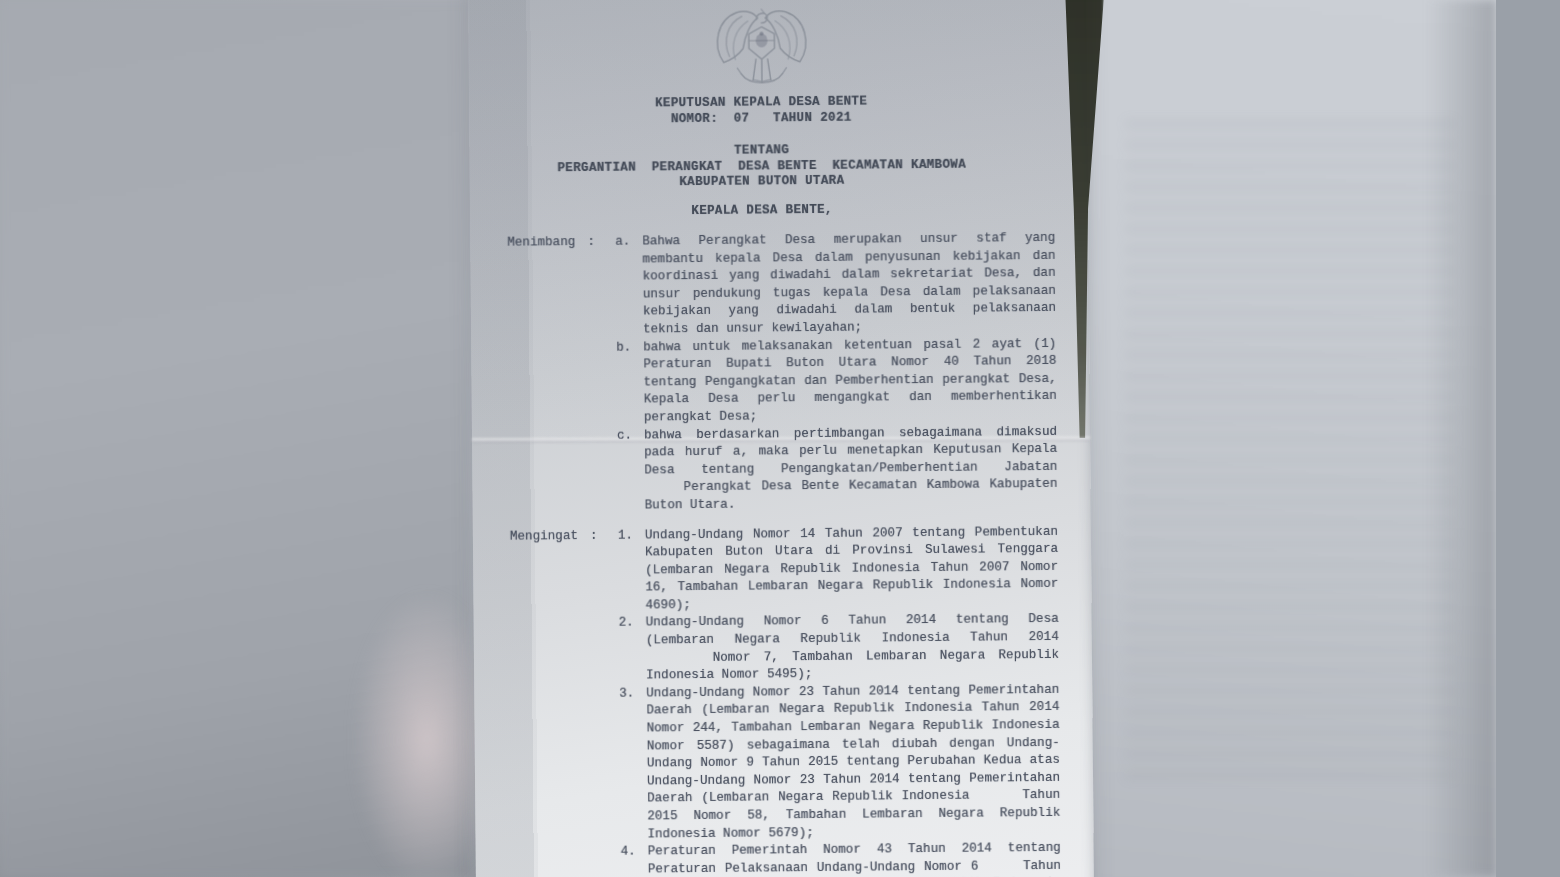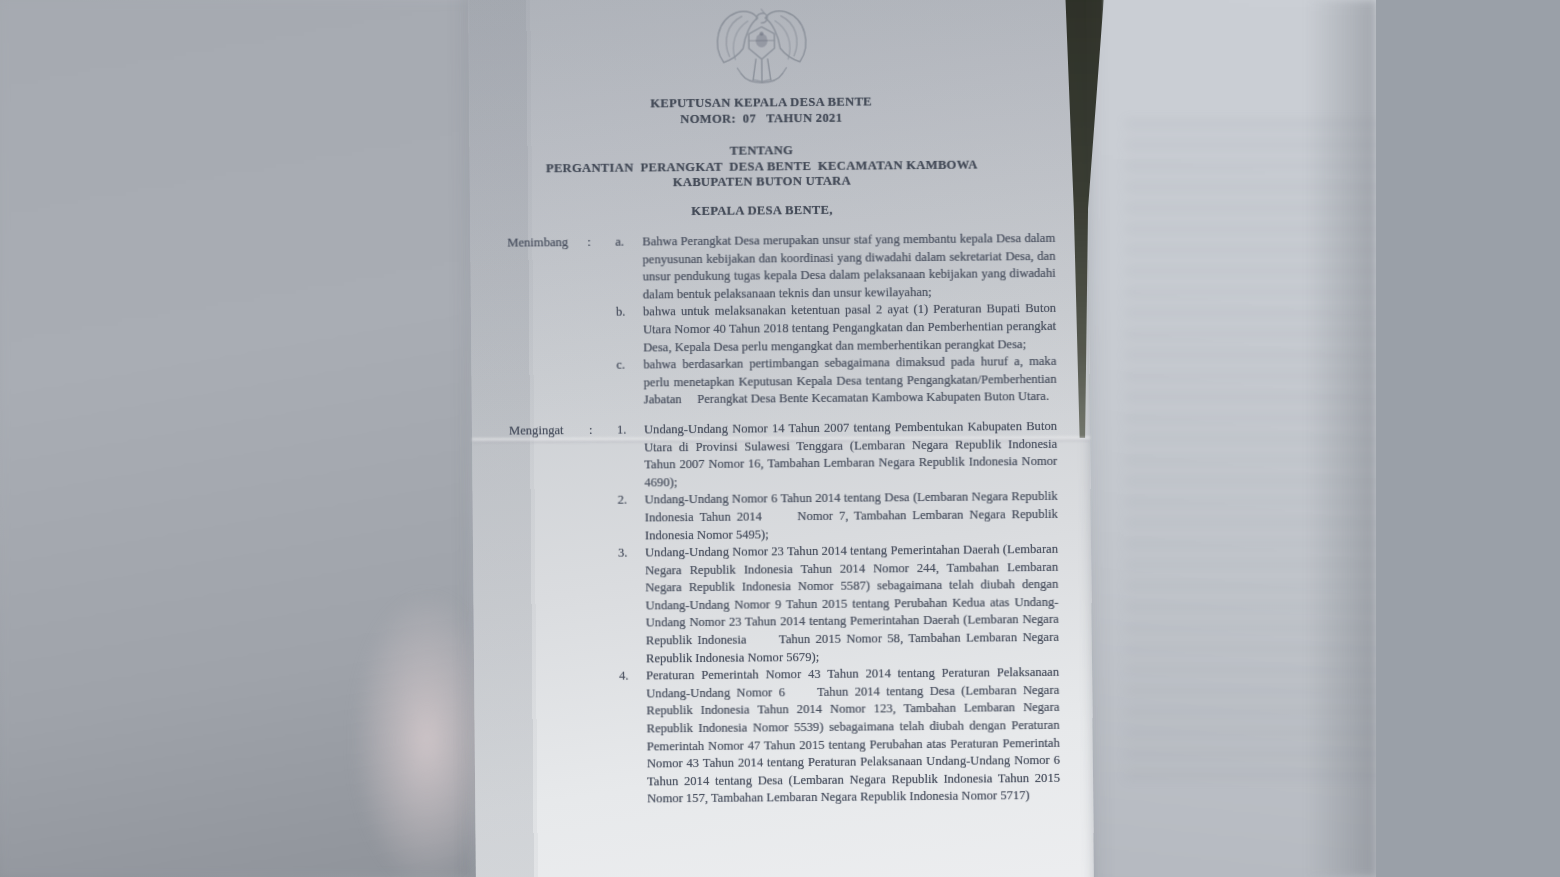--- a/index.html
+++ b/index.html
@@ -1,21 +1,21 @@
 <!DOCTYPE html>
 <html><head>
 <meta charset="utf-8">
 <style>
   html,body{margin:0;padding:0;background:#9aa0a8;}
   .photo{
-    position:relative; width:1376px; height:877px; overflow:hidden;
+    position:relative; width:1496px; height:877px; overflow:hidden;
     background:
       linear-gradient(to bottom, rgba(255,255,255,0) 55%, rgba(70,75,82,.16) 92%, rgba(60,64,70,.22) 100%),
       linear-gradient(104deg,#a5a9b0 0%,#abafb6 26%,#b7bbc2 48%,#c3c7cd 66%,#c9cdd3 80%,#b4b8bf 100%);
-    font-family:Liberation Serif, serif;
+    font-family:Liberation Mono, monospace;
   }
   
   .bg-left{position:absolute;left:0;top:0;width:470px;height:877px;
     background:linear-gradient(170deg,#a6aab1 0%,#a9adb4 40%,#9fa3aa 75%,#8f939a 100%);
     filter:blur(4px);}
   .blob-pink{position:absolute;left:352px;top:590px;width:150px;height:300px;border-radius:50%;
     background:radial-gradient(ellipse at center, rgba(208,198,201,.95) 0%, rgba(208,198,201,0) 70%);
     filter:blur(7px);}
   .bg-right-page{position:absolute;left:1092px;top:-12px;width:440px;height:901px;
     background:linear-gradient(186deg,#cbcfd5 0%,#c9cdd3 35%,#c2c6cc 65%,#b5b9c0 100%);

